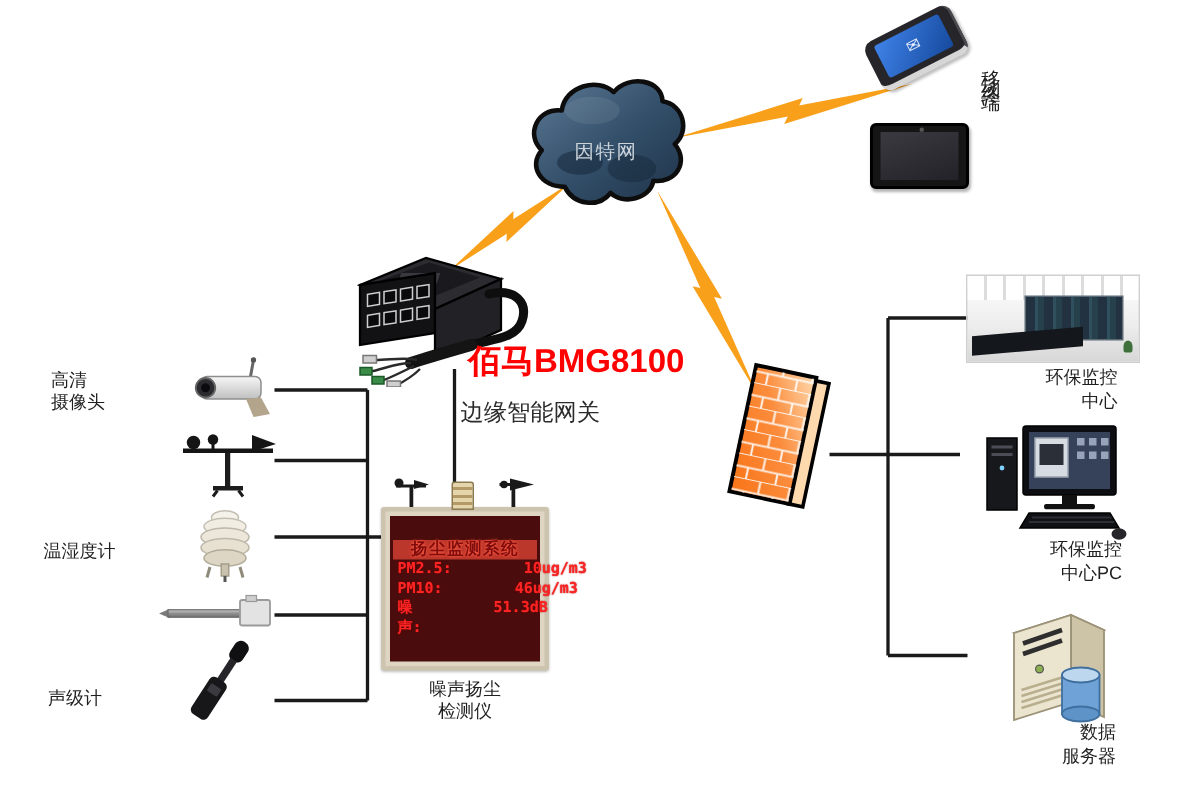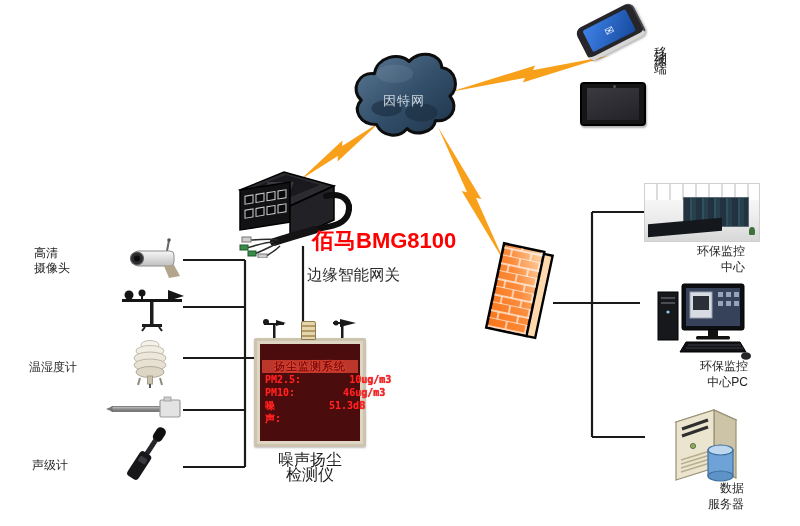--- a/index.html
+++ b/index.html
@@ -28,21 +28,21 @@
   .monitor{position:absolute;left:254px;top:318px;width:112px;}
   .monitor .roof{position:relative;height:20px;}
   .monitor .cyl{position:absolute;left:47px;top:3px;width:13px;height:17px;border:1px solid #8d7a4e;
         background:repeating-linear-gradient(180deg,#e4d5ab 0 3px,#b49a66 3px 5px);border-radius:2px 2px 0 0;}
   .monitor .frame{border:3px solid #cdc4b0;background:#ded5c2;border-radius:2px;padding:3px;box-shadow:0 1px 2px rgba(0,0,0,.25);}
   .monitor .led{background:#4a0c0c;padding:16px 2px;}
   .monitor .led-title{background:#bc372b;color:#7f0d0d;font-weight:bold;font-size:11px;line-height:13px;text-align:center;
         text-shadow:0 0 2px #ff6a50,0 0 1px #ff2a1a;letter-spacing:1px;}
   .monitor .row{display:flex;justify-content:space-between;color:#ff2525;font-family:"DejaVu Sans Mono",monospace;
         font-size:10px;font-weight:bold;line-height:13px;padding:0 3px;text-shadow:0 0 1px #a00;gap:48px;}
-  .monitor .caption{margin-top:5px;text-align:center;color:#1f1f1f;font-size:16px;line-height:15px;white-space:pre-line;}
+  .monitor .caption{margin-top:5px;text-align:center;color:#1f1f1f;font-size:12px;line-height:15px;white-space:pre-line;}
   
   .room{position:absolute;left:644px;top:183px;width:114px;height:57px;background:linear-gradient(#ffffff 0%,#ececec 60%,#d7d7d7 100%);
         border:1px solid #cfcfcf;overflow:hidden;}
   .room .ceil{position:absolute;left:0;top:0;right:0;height:16px;
         background:repeating-linear-gradient(90deg,#ffffff 0 11px,#dcdcdc 11px 13px),linear-gradient(#f4f4f4,#e2e2e2);}
   .room .wall{position:absolute;right:10px;top:13px;width:64px;height:28px;border:1px solid #5b6a75;
         background:repeating-linear-gradient(90deg,#223240 0 6px,#31505f 6px 8px,#27414c 8px 12px),
                    repeating-linear-gradient(0deg,#223240 0 5px,#3a5a6a 5px 7px);}
   .room .desks{position:absolute;left:3px;bottom:7px;width:74px;height:13px;background:#14171c;transform:skewY(-5deg);}
   .room .plant{position:absolute;right:4px;bottom:6px;width:6px;height:8px;background:#3f6f3a;border-radius:50% 50% 20% 20%;}

